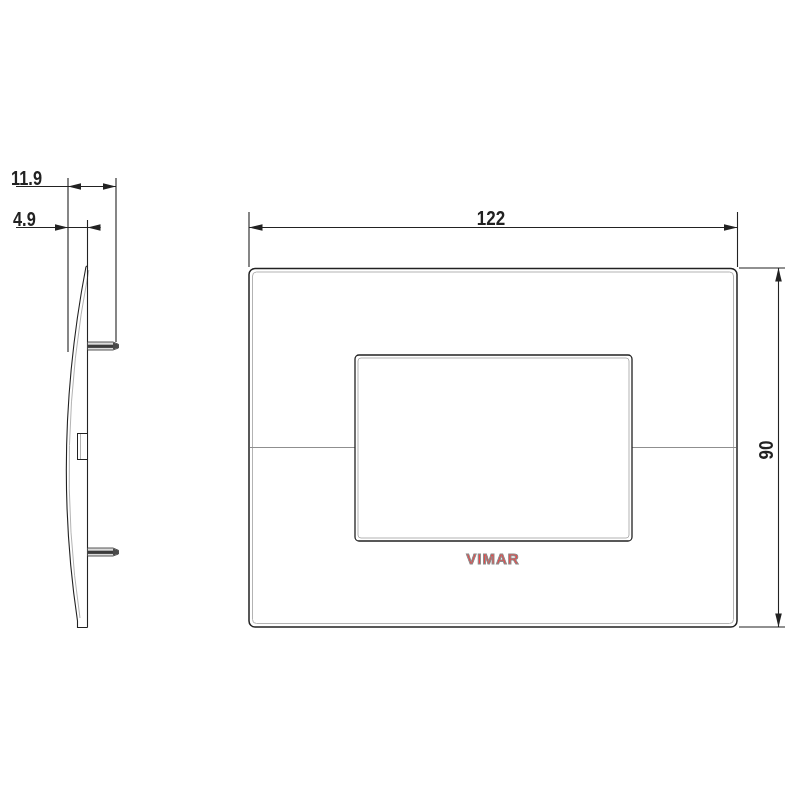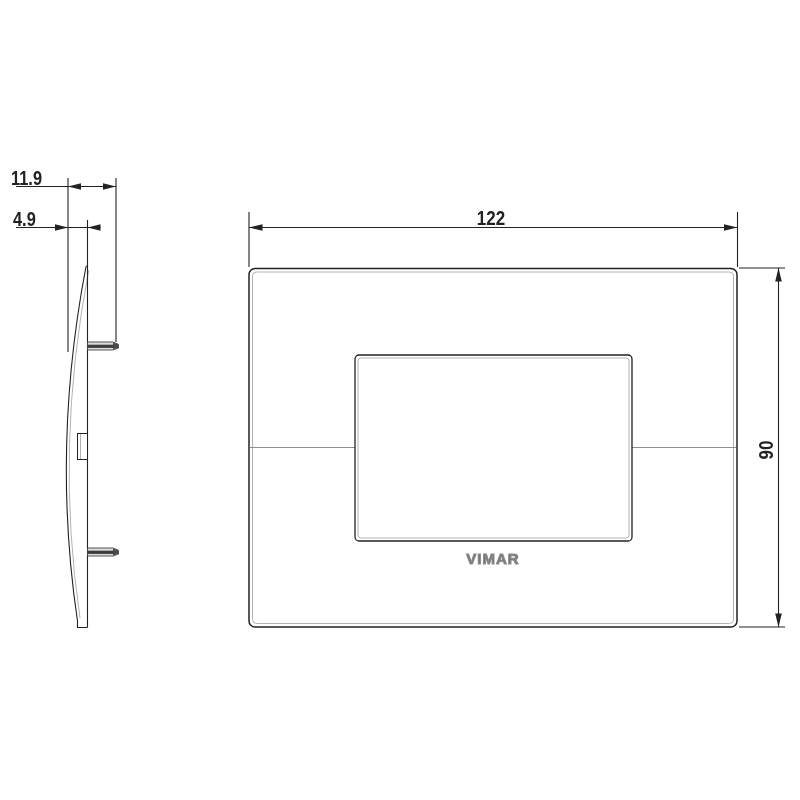--- a/index.html
+++ b/index.html
@@ -39,21 +39,21 @@
   }
   .dim-label.scaled{transform:scaleX(0.82);}
   .dim-label.center{transform:translateX(-50%) scaleX(0.85);transform-origin:center bottom;}
   .dim-label.rot{transform:translate(-50%,-50%) rotate(-90deg) scaleX(0.85);transform-origin:center center;}
   .vimar-logo{
     position:absolute;
     transform:translate(-50%,-50%);
     font-size:15px;
     font-weight:bold;
     letter-spacing:1px;
-    color:#737373;
+    color:#ef4444;
     -webkit-text-stroke:1px var(--logo-outline);
     text-shadow:0 0 0.5px var(--logo-outline);
     white-space:nowrap;
   }
 </style>
 </head>
 <body>
 
 <div class="canvas">
 

